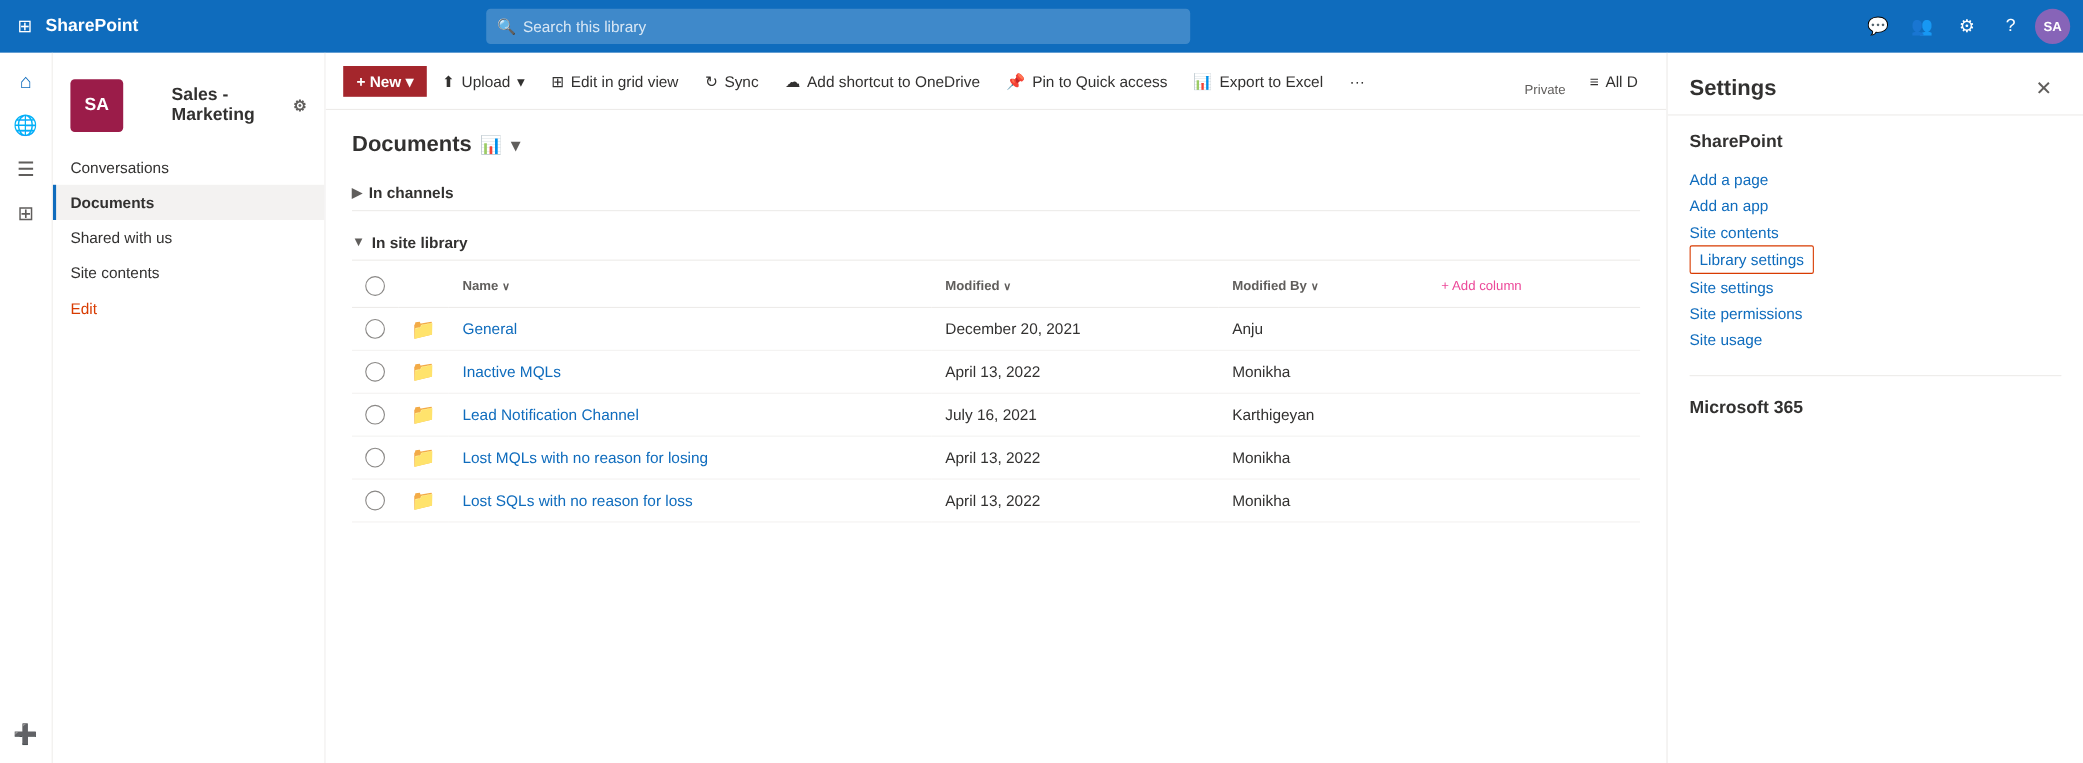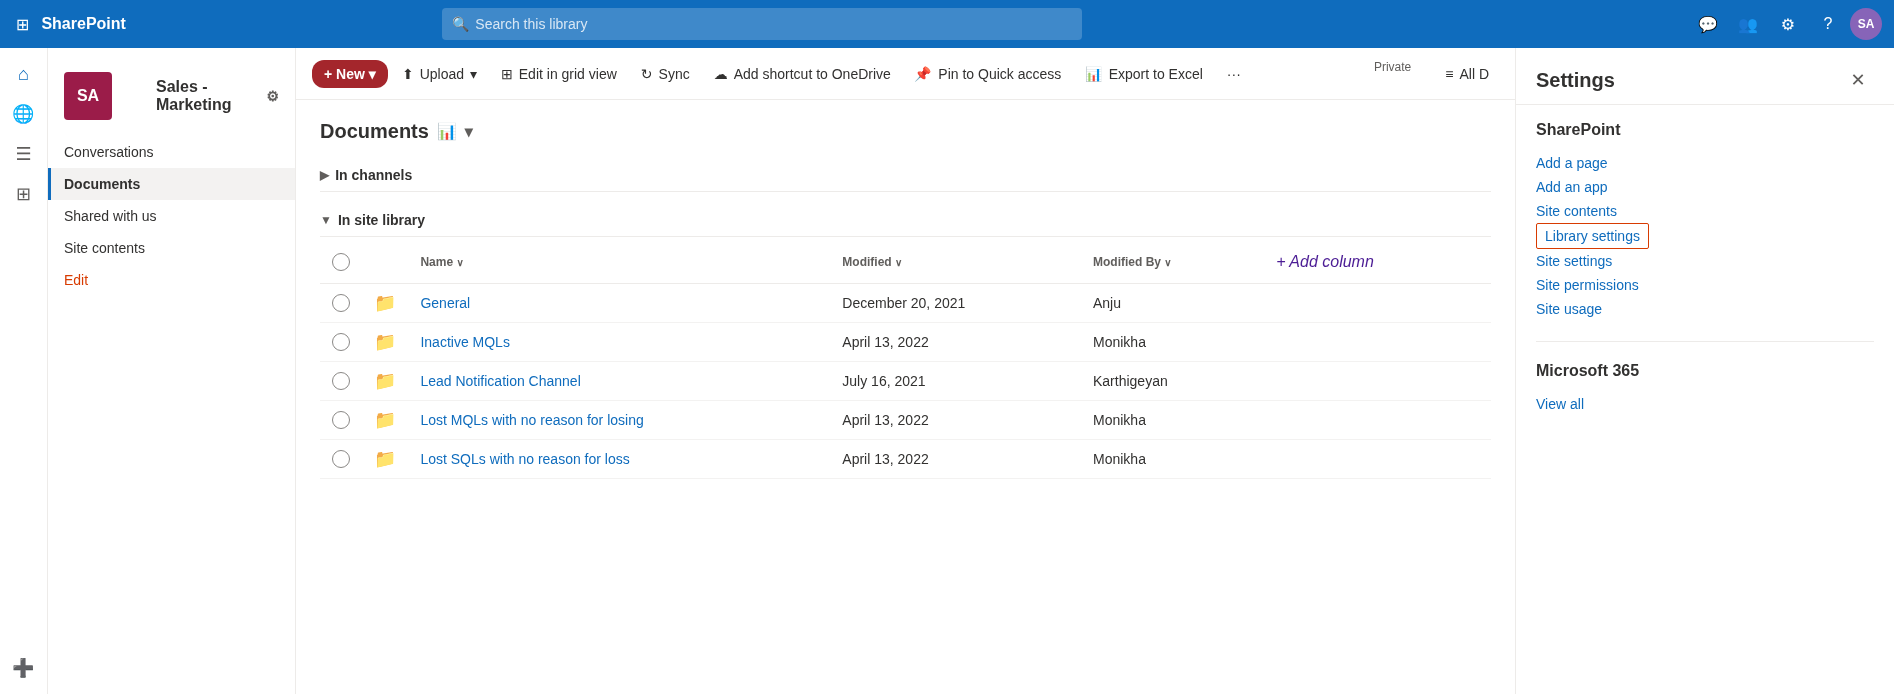--- a/index.html
+++ b/index.html
@@ -146,42 +146,42 @@
       padding: 8px 16px;
       gap: 4px;
       border-bottom: 1px solid #edebe9;
       flex-wrap: wrap;
       min-height: 52px;
     }
     .btn-new {
       background: #a4262c;
       color: white;
       border: none;
-      border-radius: 12px;
+      border-radius: 0;
       padding: 6px 12px;
       font-size: 14px;
       font-weight: 600;
       cursor: pointer;
       display: flex;
       align-items: center;
       gap: 4px;
     }
     .toolbar-btn {
       background: transparent;
       border: none;
       border-radius: 4px;
       padding: 6px 10px;
       font-size: 14px;
       cursor: pointer;
       display: flex;
       align-items: center;
       gap: 6px;
       color: #323130;
     }
-    .toolbar-right { margin-left: auto; display: flex; align-items: flex-start; gap: 16px; }
+    .toolbar-right { margin-left: auto; display: flex; align-items: flex-end; gap: 4px; }
     .private-badge { color: #605e5c; font-size: 12px; margin-right: 8px; }
 
     
     .content-main { padding: 20px 24px; flex: 1; }
     .section-title {
       font-size: 20px;
       font-weight: 600;
       display: flex;
       align-items: center;
       gap: 8px;
@@ -221,26 +221,25 @@
       font-size: 14px;
       vertical-align: middle;
     }
     .file-row-check { width: 32px; }
     .file-row-icon { width: 32px; }
     .folder-icon { color: #dcaa30; font-size: 18px; }
     .file-name { color: #0f6cbd; cursor: pointer; }
     .add-column-btn {
       background: transparent;
       border: none;
-      color: #4c1d95;
-      cursor: pointer;
-      font-size: 16px;
+      color: #ec4899;
+      cursor: pointer;
+      font-size: 12px;
       padding: 4px 8px;
       white-space: nowrap;
-      font-style: italic;
     }
 
     
     .settings-panel {
       width: 379px;
       background: #fff;
       border-left: 1px solid #edebe9;
       padding: 0;
       flex-shrink: 0;
       display: flex;
@@ -516,17 +515,16 @@
       <a class="settings-link highlighted">Library settings</a>
       <a class="settings-link">Site settings</a>
       <a class="settings-link">Site permissions</a>
       <a class="settings-link">Site usage</a>
     </div>
 
     <hr class="settings-divider">
 
     <div class="settings-section">
       <div class="settings-section-title">Microsoft 365</div>
-      <a class="settings-link">View all</a>
     </div>
   </div>
 
 </div>
 
 </body></html>

